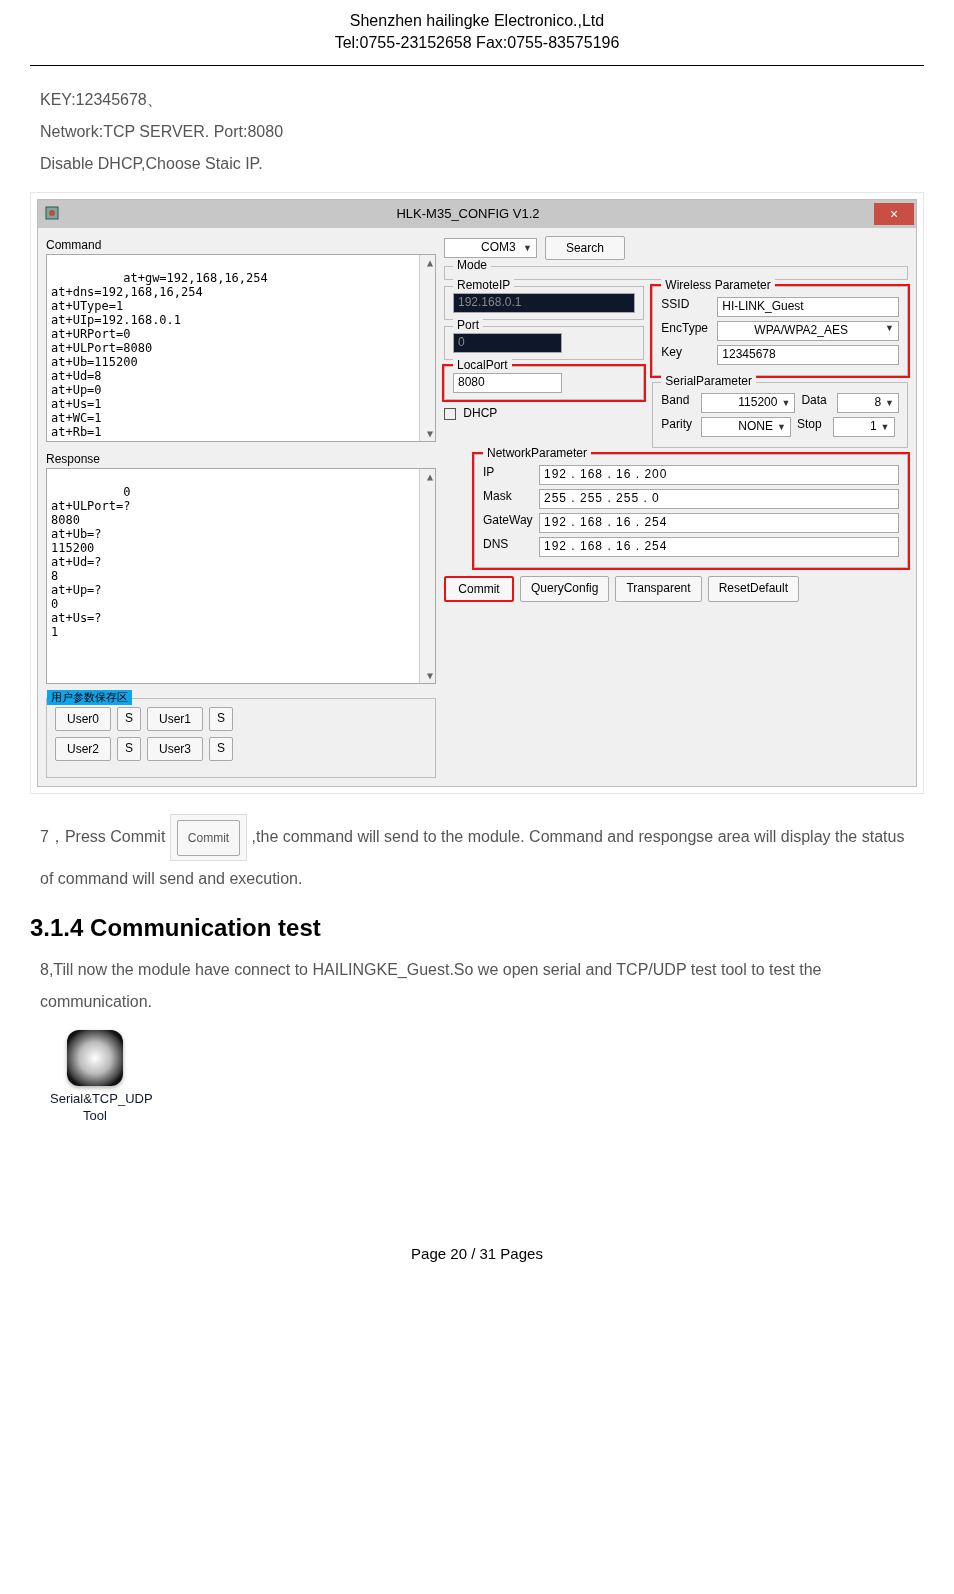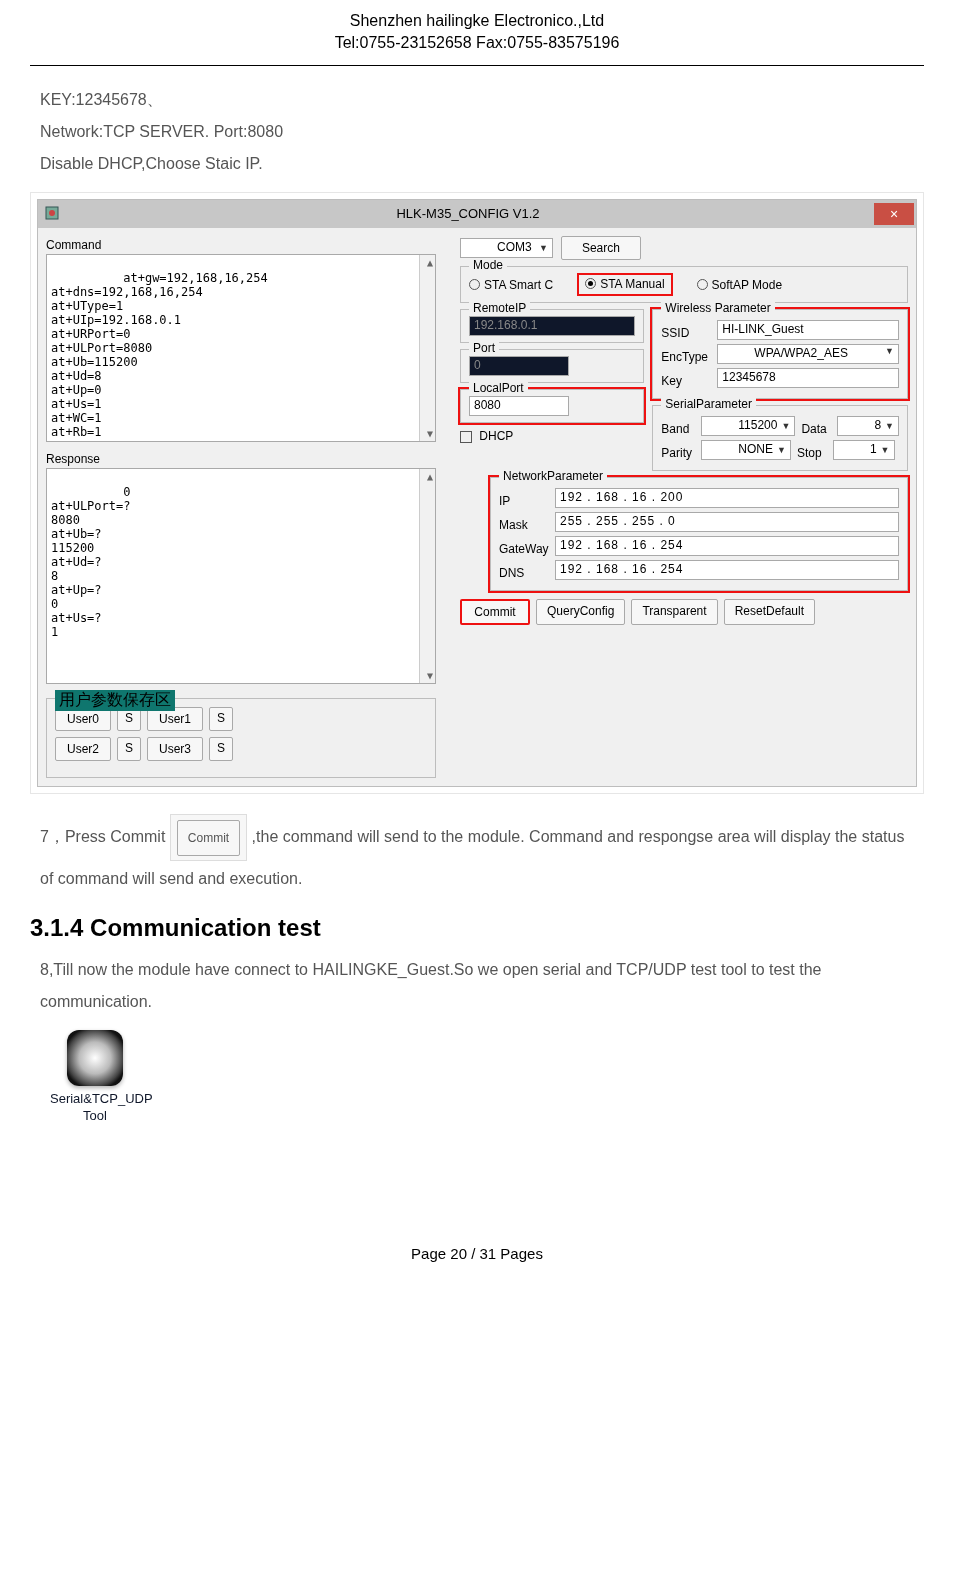--- a/index.html
+++ b/index.html
@@ -16,35 +16,35 @@
   .hr { border-top: 1px solid #000; margin: 10px 0 18px; }
   .body-text { font-size: 16px; color: #555; line-height: 2; margin: 0 10px 12px; }
   .nowrap { white-space: nowrap; }
   
   .app-wrap { border: 1px solid #e6e6e6; padding: 6px; margin: 10px 0 20px; }
   .app { background: #f0f0f0; border: 1px solid #bdbdbd; font-size: 12px; }
   .titlebar { background: #c7c7c7; display: flex; align-items: center; height: 28px; position: relative; gap: 12px; }
   .titlebar .icon { width: 18px; height: 18px; margin-left: 6px; display:inline-block; }
   .titlebar .title { flex: 1; text-align: center; color: #000; font-size: 13px; }
   .close-btn { width: 40px; height: 22px; background: #c94f44; color: #fff; display: flex; align-items: center; justify-content: center; margin-right: 2px; font-size: 14px; }
-  .content { display: flex; gap: 24px; padding: 8px; }
+  .content { display: flex; gap: 8px; padding: 8px; }
   .col-left { flex: 0 0 390px; }
   .col-right { flex: 1; }
   .lbl { font-size: 12px; margin: 2px 0; }
   .cmd-box, .resp-box {
     width: 100%; background: #fff; border: 1px solid #a9a9a9;
     font-family: Consolas, monospace; font-size: 12px;
     padding: 2px 4px; white-space: pre; overflow: hidden; position: relative;
   }
   .cmd-box { height: 188px; }
   .resp-box { height: 216px; }
   .scroll-ind { position: absolute; right: 0; top: 0; bottom: 0; width: 16px; background: #f1f1f1; border-left: 1px solid #ccc; }
   .scroll-arrow { position:absolute; right:2px; color:#666; font-size:10px; }
   .fieldset { border: 1px solid #bdbdbd; margin-top: 14px; padding: 8px 8px 10px; position: relative; }
-  .fieldset .legend { position: absolute; top: -9px; left: 8px; background: #0f766e; padding: 0 4px; font-size: 16px; }
+  .fieldset .legend { position: absolute; top: -9px; left: 0; background: #0ea5e9; padding: 0 4px; font-size: 11px; }
   .btn {
     display: inline-block; background: #f7f7f7; border: 1px solid #a9a9a9;
     padding: 4px 10px; font-size: 12px; min-width: 56px; text-align: center;
     border-radius: 2px;
   }
   .btn.sm { min-width: 24px; padding: 3px 6px; }
   .user-save .row { display: flex; gap: 6px; margin-bottom: 6px; }
   
   .top-row { display: flex; gap: 8px; align-items: center; margin-bottom: 6px; }
   .select, .input {
@@ -54,21 +54,21 @@
   .select { min-width: 70px; padding-left: 36px; }
   .dropdown-caret { font-size: 9px; padding-left: 4px; color:#333; }
   .group { border: 1px solid #bdbdbd; padding: 6px 8px; position: relative; margin-bottom: 6px; }
   .group .legend { position: absolute; top: -9px; left: 8px; background: #f0f0f0; padding: 0 4px; font-size: 12px; }
   .radio-row { display: flex; gap: 24px; align-items: center; }
   .radio { display: inline-flex; align-items: center; gap: 4px; font-size: 12px; }
   .radio .dot { width: 11px; height: 11px; border: 1px solid #555; border-radius: 50%; display: inline-block; position: relative; }
   .radio.checked .dot::after { content:""; position:absolute; inset:2px; background:#000; border-radius:50%; }
   .two-col { display: flex; gap: 8px; }
   .two-col > div { flex: 1; }
-  .field-row { display: flex; align-items: flex-end; gap: 6px; margin: 4px 0; }
+  .field-row { display: flex; align-items: flex-start; gap: 6px; margin: 4px 0; }
   .field-row .flabel { min-width: 50px; font-size: 12px; }
   .field-row .input { flex: 1; }
   .checkbox { width: 12px; height: 12px; border: 1px solid #555; display:inline-block; vertical-align:middle; margin-right:4px; }
   .np .input { flex: 1; text-align: left; letter-spacing: 1px; }
   .bottom-btns { display: flex; gap: 6px; margin-top: 8px; }
   .red-box { border: 2.5px solid #e11; }
   .red-box-outer { outline: 2.5px solid #e11; outline-offset: 0; }
   .sta-red { border: 2.5px solid #e11; padding: 2px 6px; }
   .inline-commit { display:inline-block; vertical-align:middle; border:1px solid #ddd; padding:4px 6px; background:#f7f7f7; }
   .section-h { font-size: 24px; font-weight: bold; margin: 18px 0 12px; }
@@ -168,36 +168,20 @@
       <div class="col-right">
         <div class="top-row">
           <span class="select">
             <span>COM3</span>
             <span class="dropdown-caret">▼</span>
           </span>
           <span class="btn" style="min-width:80px">Search</span>
         </div>
         <div class="group">
           <span class="legend">Mode</span>
-          <div class="radio-row">
-            <span class="radio">
-                <span class="dot"></span>
-                <span>STA Smart C</span>
-              </span>
-            <span class="sta-red">
-              <span class="radio checked">
-                  <span class="dot"></span>
-                  <span>STA Manual</span>
-                </span>
-            </span>
-            <span class="radio">
-                <span class="dot"></span>
-                <span>SoftAP Mode</span>
-              </span>
-          </div>
         </div>
         <div class="two-col">
           <div>
             <div class="group">
               <span class="legend">RemoteIP</span>
               <span class="input disabled-input" style="width:100%;display:inline-block">192.168.0.1</span>
             </div>
             <div class="group">
               <span class="legend">Port</span>
               <span class="input disabled-input" style="width:60%;display:inline-block">0</span>

